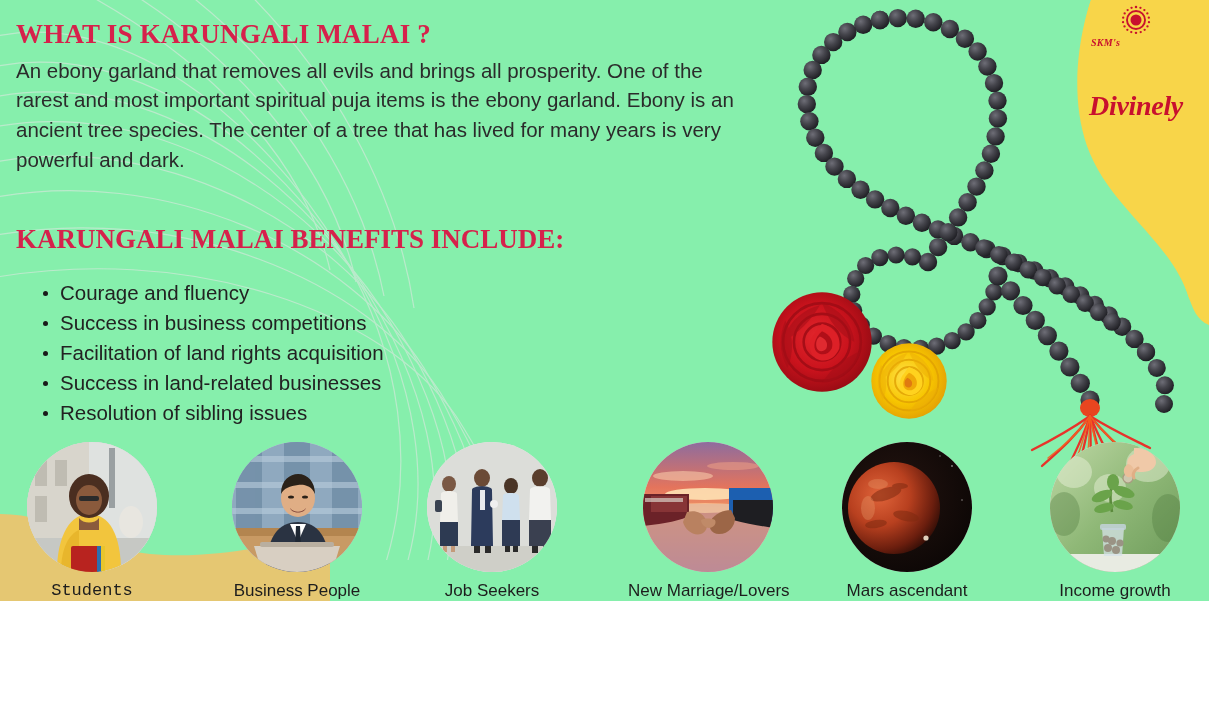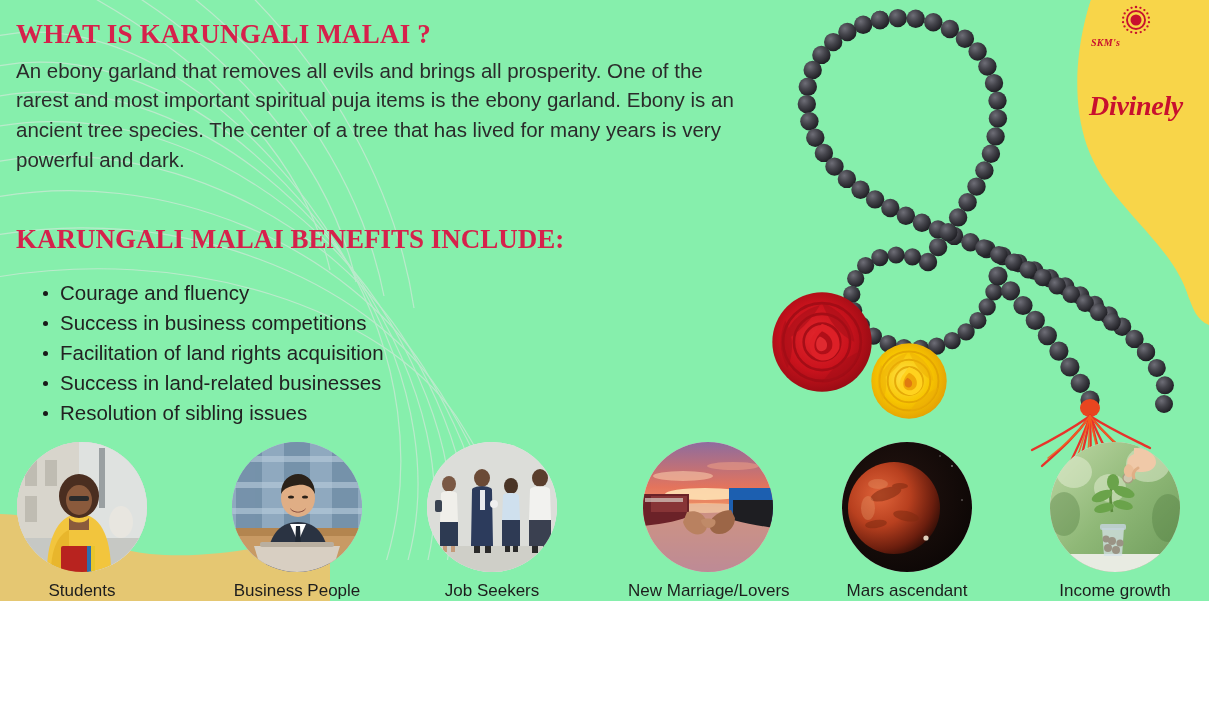--- a/index.html
+++ b/index.html
@@ -76,21 +76,21 @@
   }
   .persona-photo{
     width:130px;height:130px;border-radius:50%;overflow:hidden;
     margin:0 auto 10px auto;position:relative;background:#e9e9e9;
   }
   .persona-photo svg{display:block;width:130px;height:130px;}
   .persona-label{
     font-size:17px;color:#1d1d1d;display:block;line-height:1.1;
     white-space:nowrap;
   }
-  .p0{left:2px;}  .p1{left:217px;}  .p2{left:412px;}
+  .p0{left:12px;font-family:Liberation Mono, monospace;}  .p1{left:217px;}  .p2{left:412px;}
   .p3{left:628px;text-align:center;} .p4{left:827px;} .p5{left:1035px;}
 </style>
 </head>
 <body>
 
 <div id="stage">
 
   <svg class="bg-texture" viewBox="0 0 780 560" preserveAspectRatio="none">
     <g fill="none" stroke="#e6e6e6" stroke-width="1.2">
       <path d="M-20,40 C120,0 260,120 340,250 C400,350 420,470 380,580"></path>

